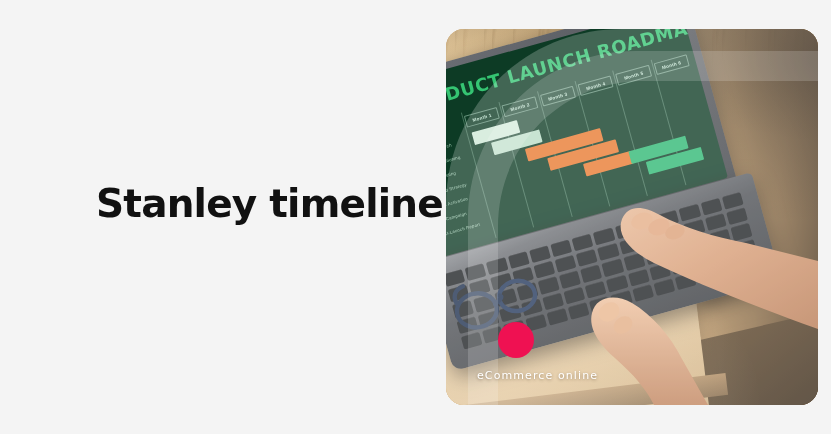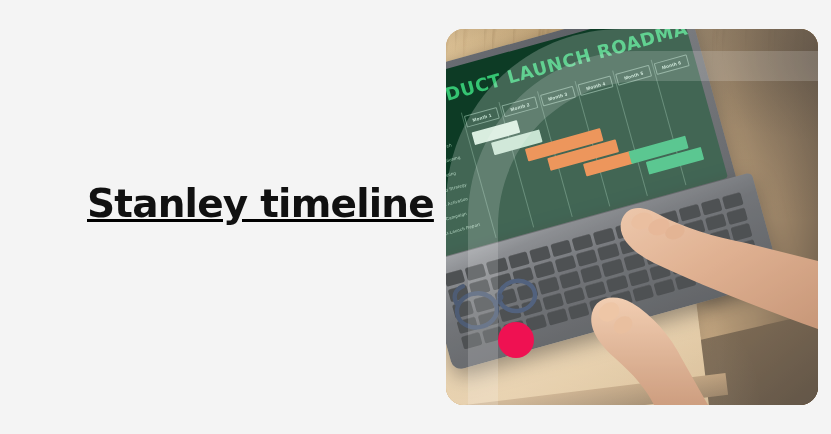--- a/index.html
+++ b/index.html
@@ -19,24 +19,23 @@
   
   .page {
     position: absolute;
     inset: 0;
     background: #f4f4f4;
   }
 
   
   .headline-block {
     position: absolute;
-    left: 87px;
+    left: 96px;
     top: 184px;
     width: 320px;
-    text-decoration: underline;
   }
 
   .headline {
     font-family: "DejaVu Sans", sans-serif;
     font-size: 39px;
     line-height: 1.05;
     font-weight: 700;
     letter-spacing: -0.8px;
     color: #111111;
     white-space: nowrap;
@@ -499,15 +498,16 @@
     </svg>
 
     <svg class="arch" viewBox="0 0 372 376" preserveAspectRatio="none">
       <path d="M0,376 L0,176 C0,78 78,0 176,0 L372,0 L372,376 Z" fill="rgba(255,255,255,0.22)"></path>
       <path d="M22,376 L22,190 C22,96 96,22 190,22 L372,22 L372,52 L198,52
                C116,52 52,116 52,198 L52,376 Z" fill="rgba(255,255,255,0.17)"></path>
     </svg>
 
     <div class="dot"></div>
 
+    <div class="caption">eCommerce online</div>
 
   </div>
 </div>
 
 </body></html>

